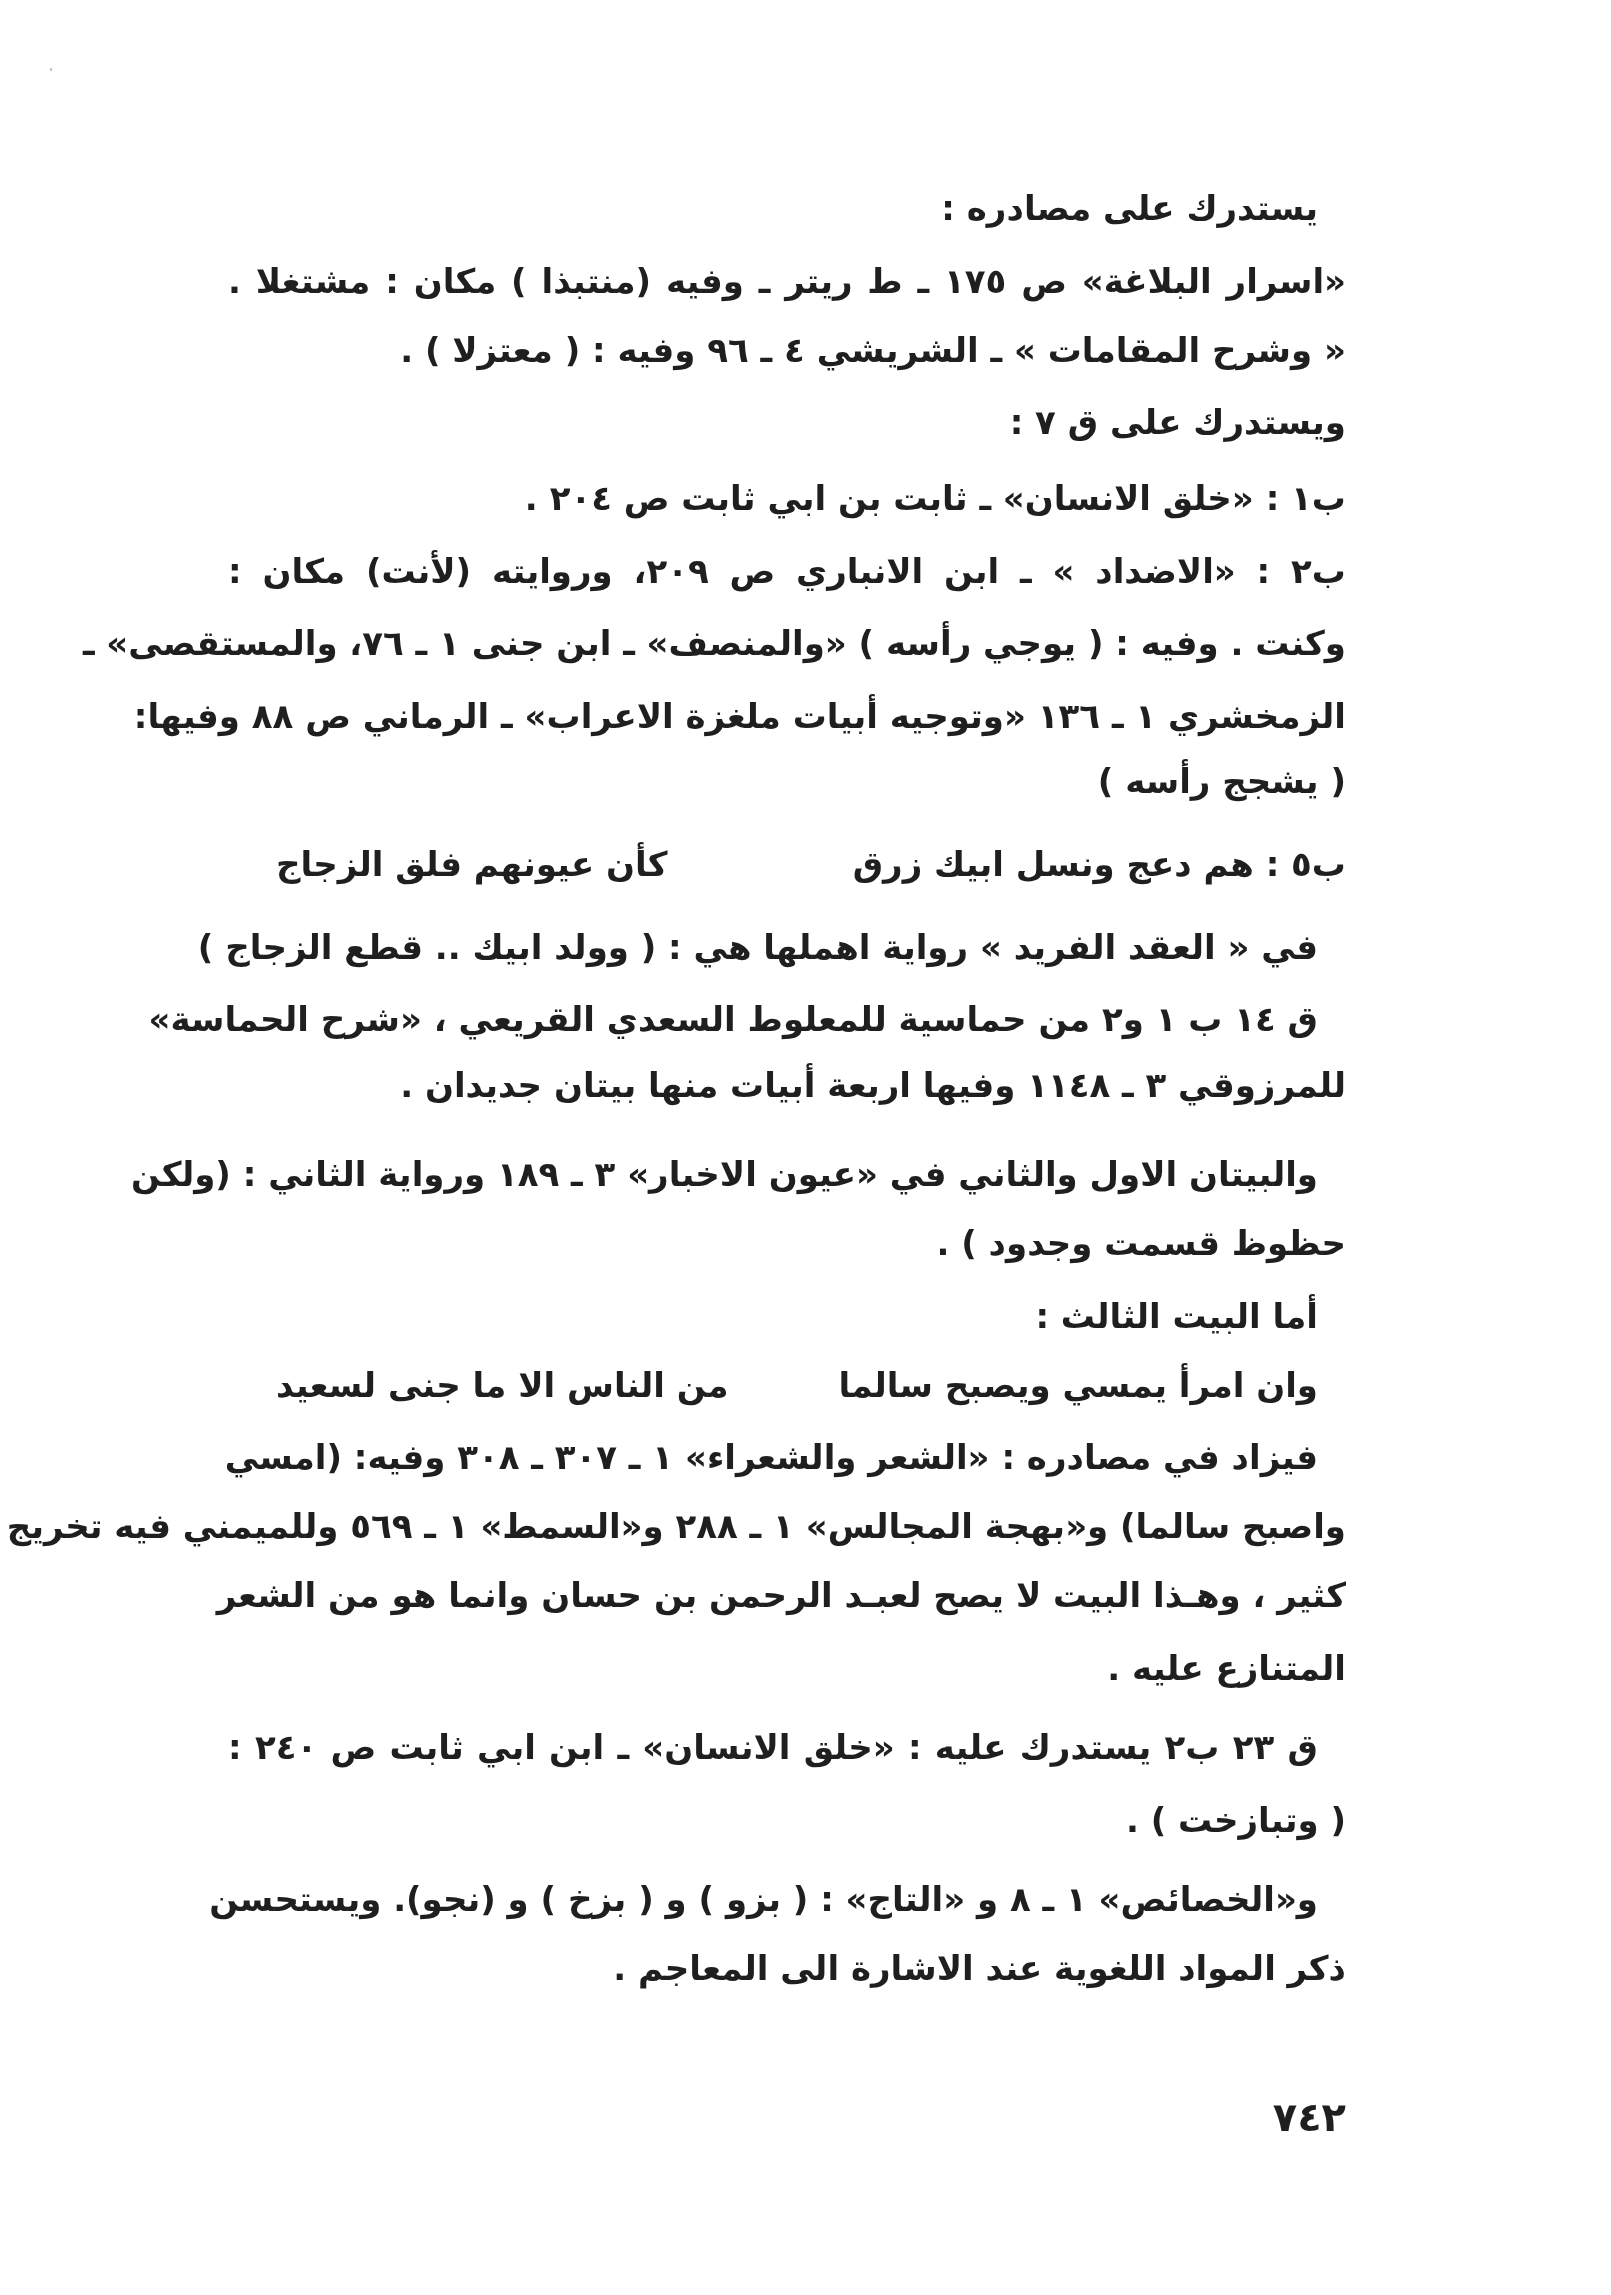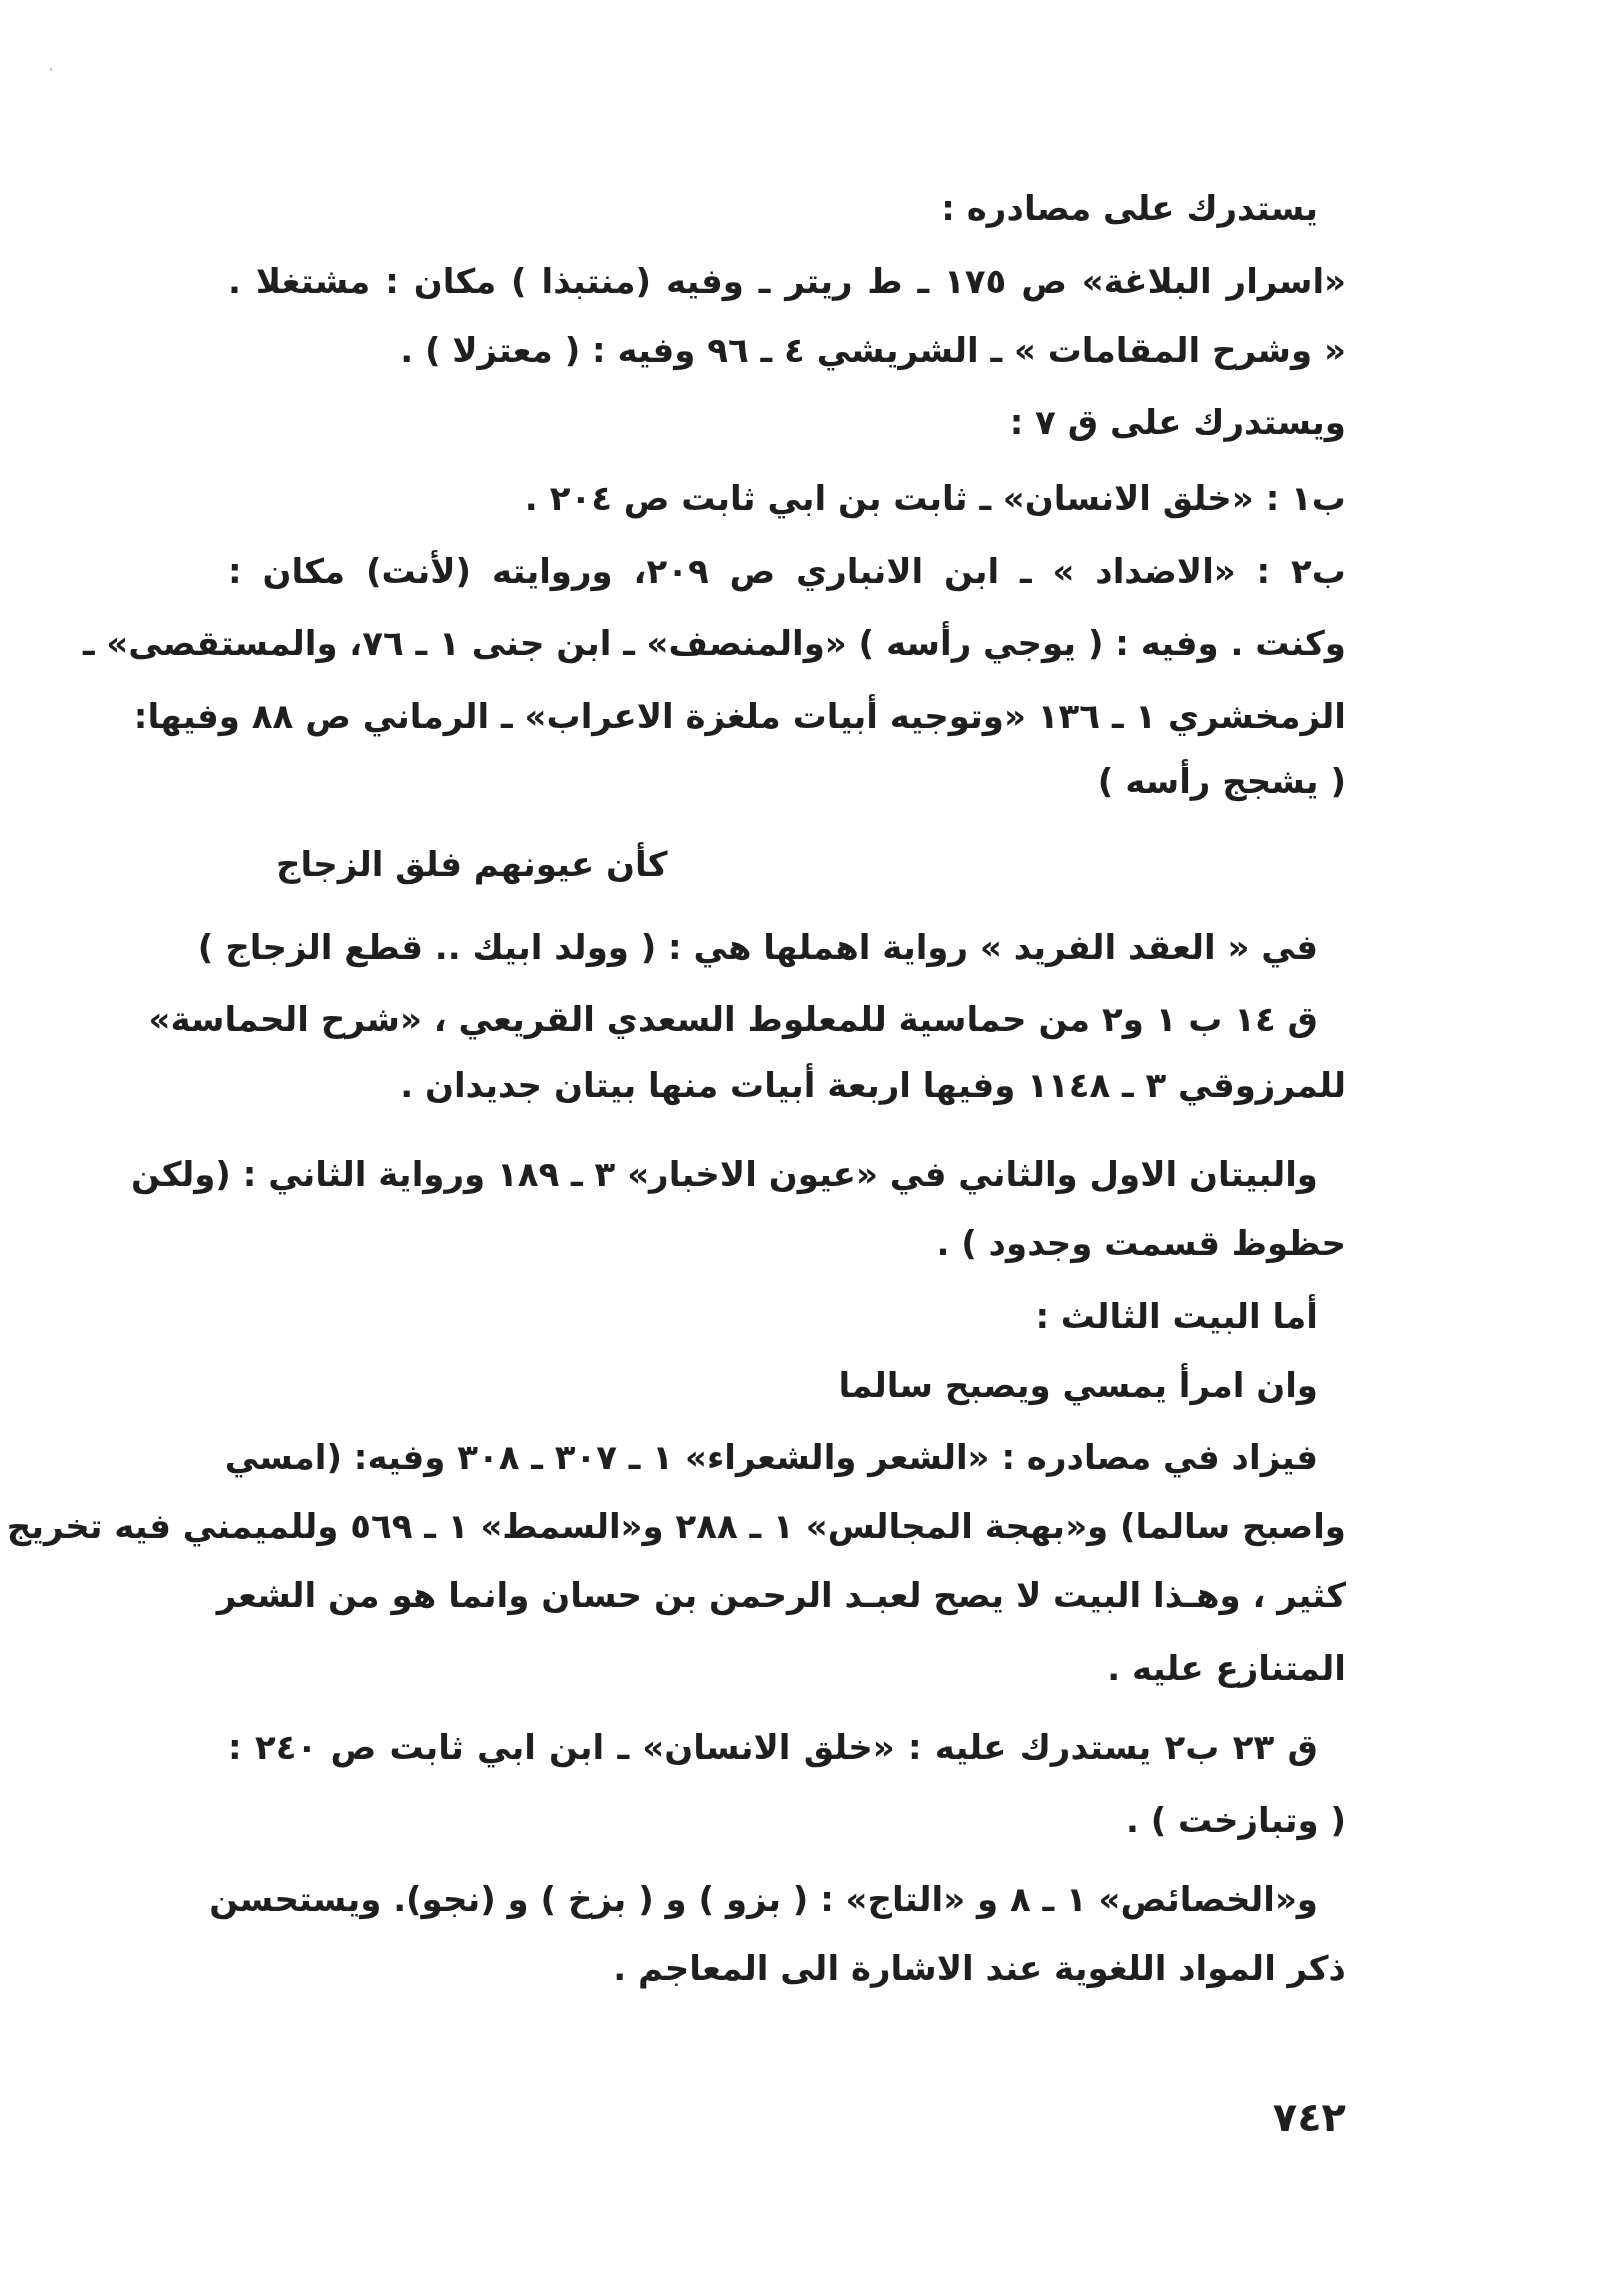--- a/index.html
+++ b/index.html
@@ -93,32 +93,37 @@
     <div class="line justify" style="top:245px;">«اسرار البلاغة» ص ١٧٥ ـ ط ريتر ـ وفيه (منتبذا ) مكان : مشتغلا .</div>
     <div class="line" style="top:314px; left:248px;">« وشرح المقامات » ـ الشريشي ٤ ـ ٩٦ وفيه : ( معتزلا ) .</div>
     <div class="line" style="top:386px;">ويستدرك على ق ٧ :</div>
     <div class="line" style="top:462px;">ب١ : «خلق الانسان» ـ ثابت بن ابي ثابت ص ٢٠٤ .</div>
     <div class="line justify" style="top:535px;">ب٢ : «الاضداد » ـ ابن الانباري ص ٢٠٩، وروايته (لأنت) مكان :</div>
     <div class="line justify" style="top:607px;">وكنت . وفيه : ( يوجي رأسه ) «والمنصف» ـ ابن جنى ١ ـ ٧٦، والمستقصى» ـ</div>
     <div class="line justify" style="top:680px;">الزمخشري ١ ـ ١٣٦ «وتوجيه أبيات ملغزة الاعراب» ـ الرماني ص ٨٨ وفيها:</div>
     <div class="line" style="top:745px;">( يشجج رأسه )</div>
 
     <div class="verse" style="top:828px;">
+      <span class="hemistich first">
+        <span>ب٥ :</span>
+        <span>هم دعج ونسل ابيك زرق</span>
+      </span>
       <span class="hemistich second">كأن عيونهم فلق الزجاج</span>
     </div>
 
     <div class="line indent" style="top:911px; left:0;">في « العقد الفريد » رواية اهملها هي : ( وولد ابيك .. قطع الزجاج )</div>
     <div class="line indent justify" style="top:983px;">ق ١٤ ب ١ و٢ من حماسية للمعلوط السعدي القريعي ، «شرح الحماسة»</div>
     <div class="line" style="top:1049px; left:262px;">للمرزوقي ٣ ـ ١١٤٨ وفيها اربعة أبيات منها بيتان جديدان .</div>
     <div class="line indent justify" style="top:1138px;">والبيتان الاول والثاني في «عيون الاخبار» ٣ ـ ١٨٩ ورواية الثاني : (ولكن</div>
     <div class="line" style="top:1207px;">حظوظ قسمت وجدود ) .</div>
     <div class="line indent" style="top:1280px;">أما البيت الثالث :</div>
 
     <div class="verse" style="top:1349px;">
       <span class="hemistich first" style="right:28px;">وان امرأ يمسي ويصبح سالما</span>
+      <span class="hemistich second">من الناس الا ما جنى لسعيد</span>
     </div>
 
     <div class="line indent justify" style="top:1421px;">فيزاد في مصادره : «الشعر والشعراء» ١ ـ ٣٠٧ ـ ٣٠٨ وفيه: (امسي</div>
     <div class="line justify" style="top:1490px;">واصبح سالما) و«بهجة المجالس» ١ ـ ٢٨٨ و«السمط» ١ ـ ٥٦٩ وللميمني فيه تخريج</div>
     <div class="line justify" style="top:1559px;">كثير ، وهـذا البيت لا يصح لعبـد الرحمن بن حسان وانما هو من الشعر</div>
     <div class="line" style="top:1632px;">المتنازع عليه .</div>
     <div class="line indent justify" style="top:1711px;">ق ٢٣ ب٢ يستدرك عليه : «خلق الانسان» ـ ابن ابي ثابت ص ٢٤٠ :</div>
     <div class="line" style="top:1784px;">( وتبازخت ) .</div>
     <div class="line indent justify" style="top:1863px;">و«الخصائص» ١ ـ ٨ و «التاج» : ( بزو ) و ( بزخ ) و (نجو). ويستحسن</div>
     <div class="line" style="top:1932px;">ذكر المواد اللغوية عند الاشارة الى المعاجم .</div>

